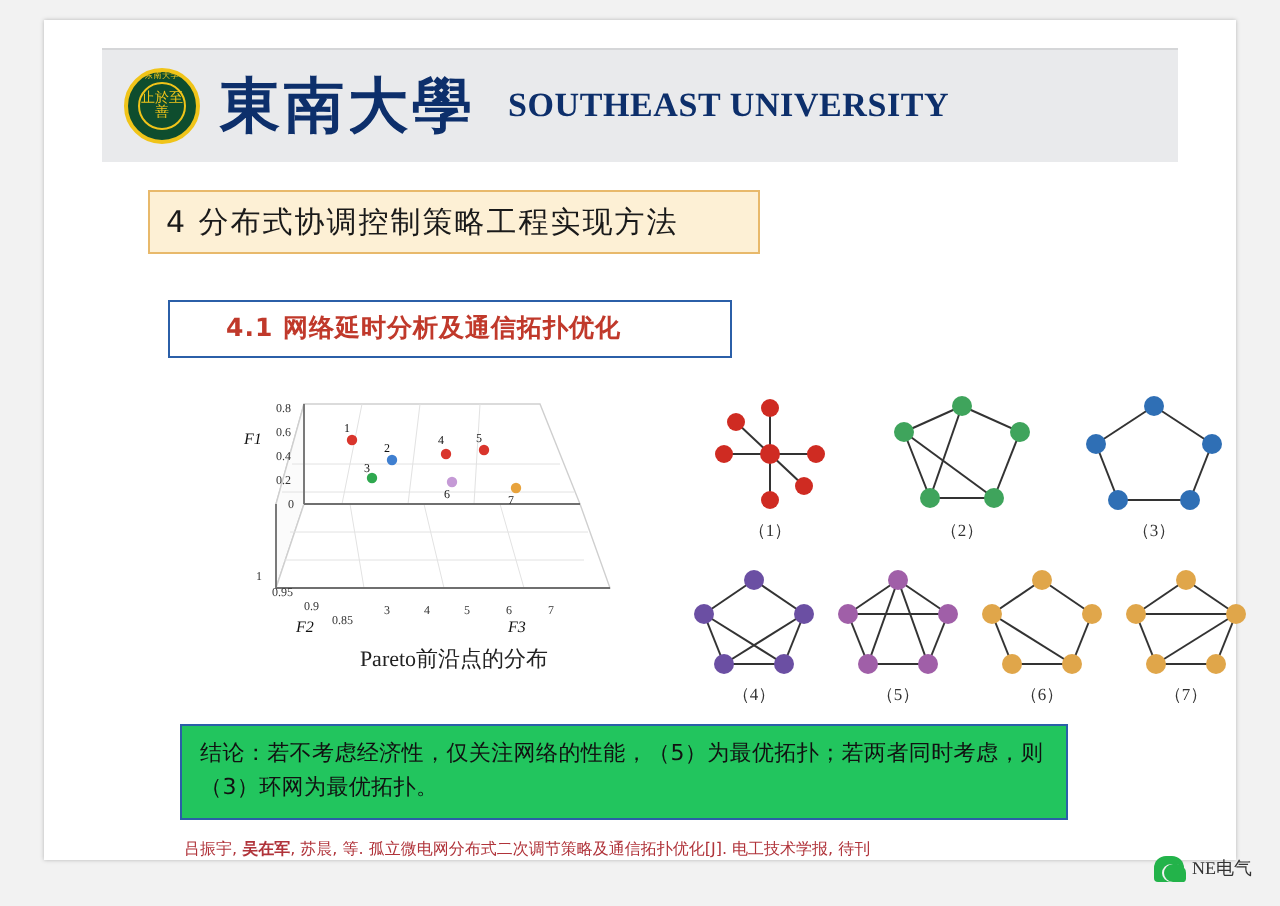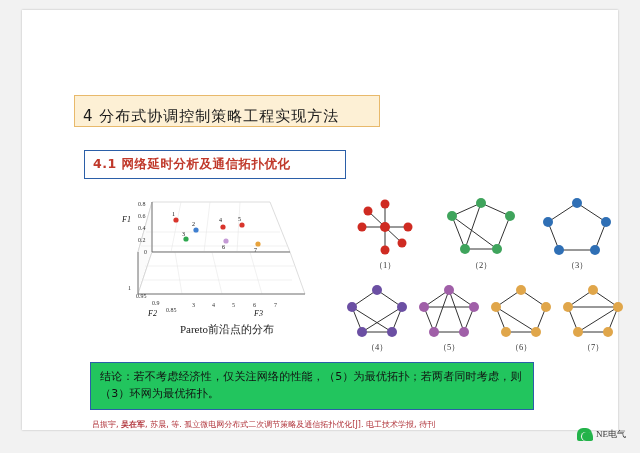--- a/index.html
+++ b/index.html
@@ -48,30 +48,30 @@
   }
   .uni-en{
     font-family:"Liberation Serif","DejaVu Serif",serif;
     font-size:17px;font-weight:bold;color:#0d2f6b;
     margin-left:16px;letter-spacing:.3px;white-space:nowrap;
   }
   
   .title-1{
     position:absolute;left:52px;top:85px;width:304px;height:30px;
     background:#fdf0d5;border:1px solid #e8b96b;
-    display:flex;align-items:flex-end;
+    display:flex;align-items:center;
   }
   .title-1 span{
     font-family:"DejaVu Sans","Liberation Sans",sans-serif;
     font-size:15px;color:#1a1a1a;margin-left:8px;letter-spacing:1px;
   }
   .title-2{
     position:absolute;left:62px;top:140px;width:260px;height:27px;
     background:#ffffff;border:1px solid #2b5fa8;
-    display:flex;align-items:center;
+    display:flex;align-items:center;padding-left:20px;
   }
   .title-2 span{
     font-family:"DejaVu Sans","Liberation Sans",sans-serif;
     font-size:12.5px;color:#c0392b;font-weight:bold;margin-left:8px;letter-spacing:.5px;
   }
   
   .fig-left{
     position:absolute;left:88px;top:182px;width:220px;height:160px;
   }
   .axes{
@@ -128,20 +128,32 @@
   .wechat-label{
     font-family:Liberation Serif, serif;
     font-size:9px;color:#333;
   }
 </style>
 </head>
 <body>
 
 <div class="slide">
 
+  <div class="header">
+    <div class="logo-wrap">
+      <div class="logo-circle">
+        <div class="logo-inner">
+          <span>止於至善</span>
+        </div>
+      </div>
+      <div class="logo-text-cn">东南大学</div>
+    </div>
+    <div class="uni-cn">東南大學</div>
+    <div class="uni-en">SOUTHEAST UNIVERSITY</div>
+  </div>
 
   <div class="title-1">
     <span>4 分布式协调控制策略工程实现方法</span>
   </div>
   <div class="title-2">
     <span>4.1 网络延时分析及通信拓扑优化</span>
   </div>
 
   <div class="fig-left">
     <div class="axes">

